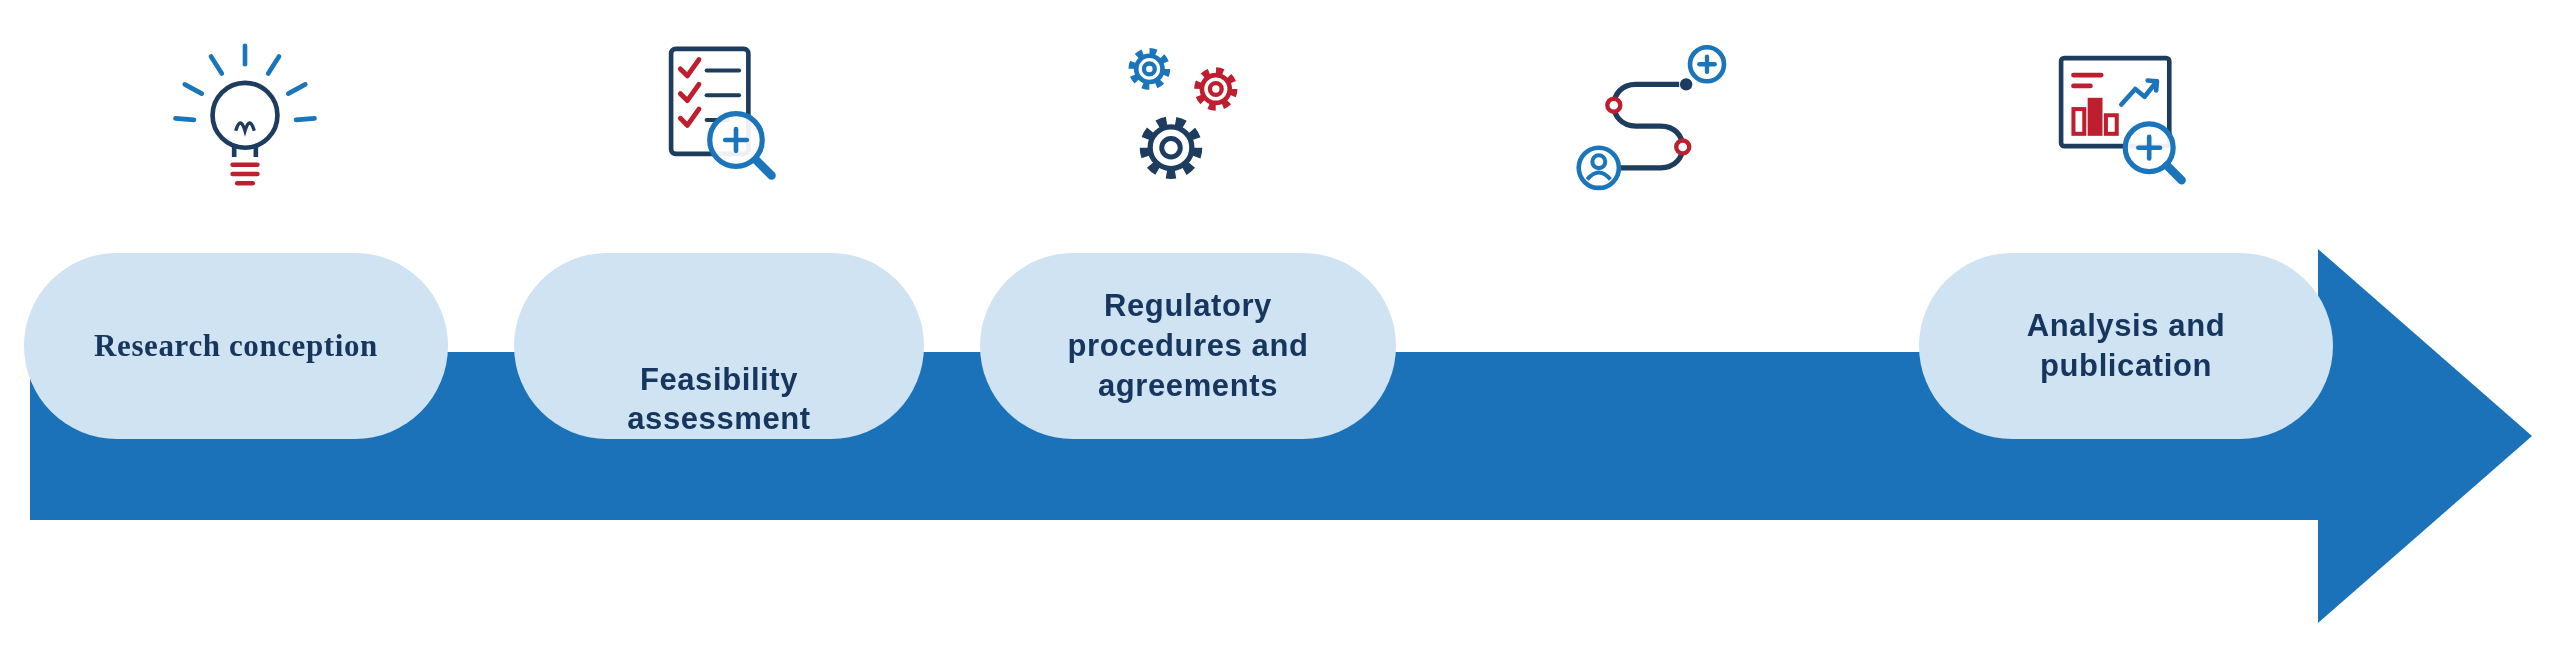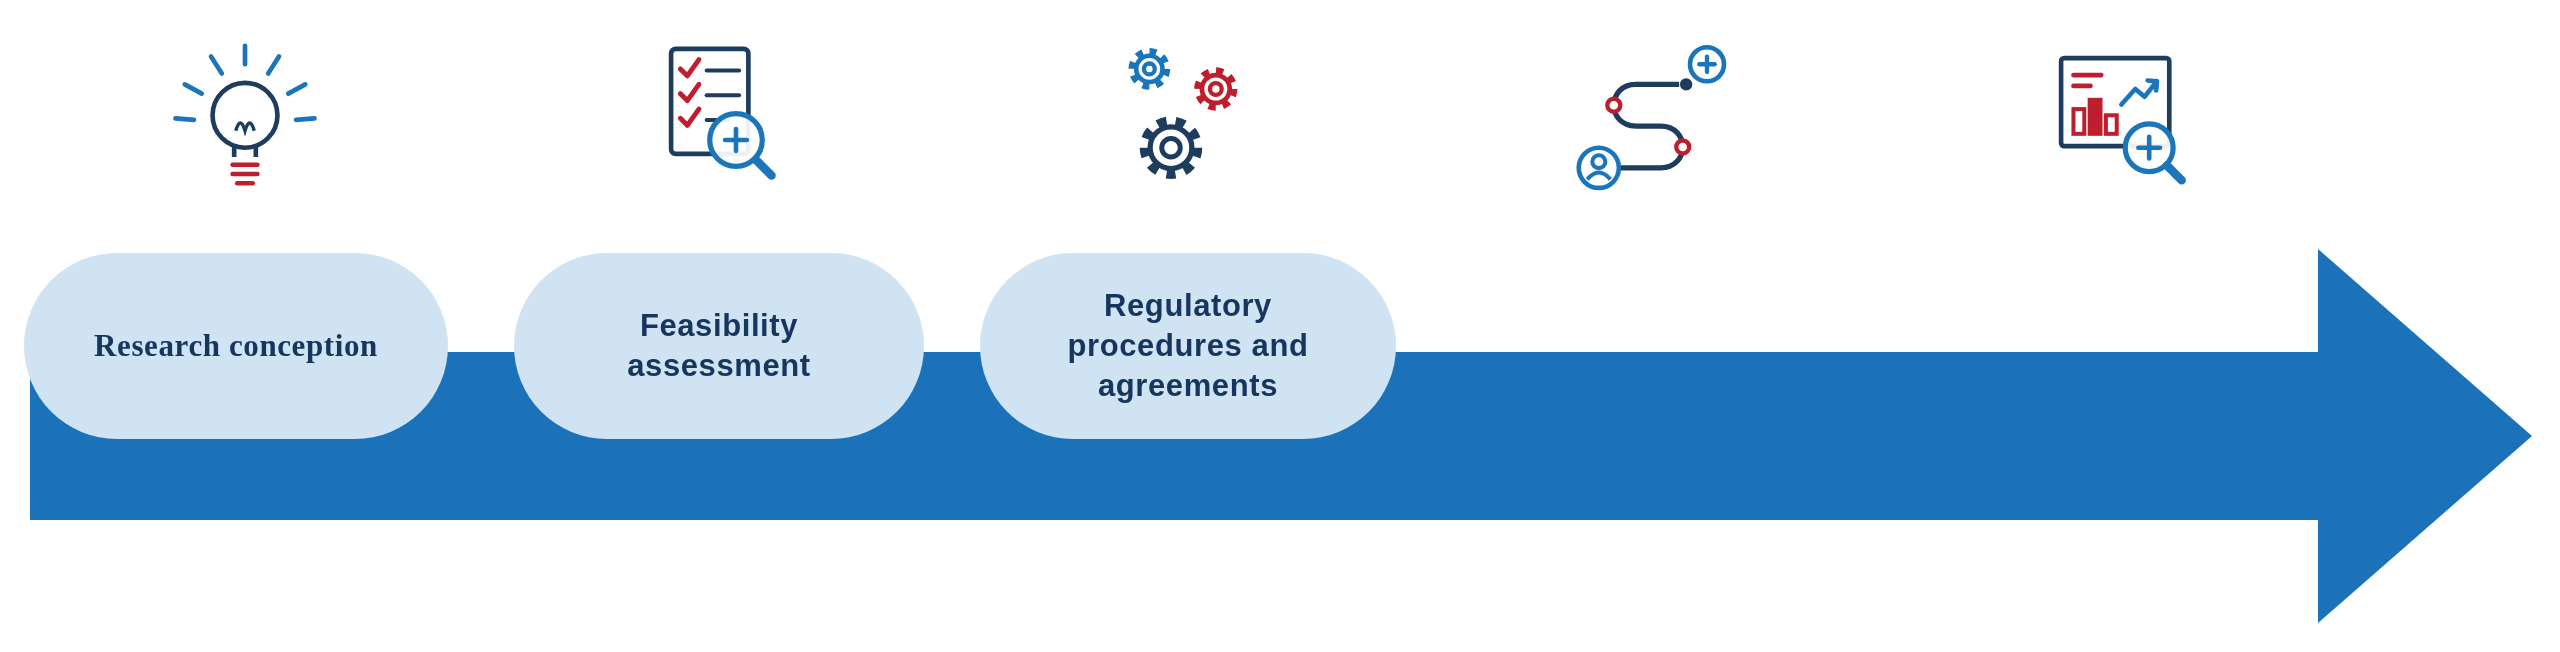--- a/index.html
+++ b/index.html
@@ -48,21 +48,21 @@
     justify-content: center;
     text-align: center;
     color: var(--label, #16365d);
     font-size: 31px;
     font-weight: 700;
     letter-spacing: 0.6px;
     line-height: 1.28;
     z-index: 2;
   }
   .p1 { left: 24px;   width: 424px; font-family: Liberation Serif, serif; }
-  .p2 { left: 514px;  width: 410px; }
+  .p2 { left: 514px;  width: 410px; align-items: flex-end; }
   .p3 { left: 980px;  width: 416px; }
   .p4 { left: 1450px; width: 412px; }
   .p5 { left: 1919px; width: 414px; }
   .p1 .label { max-width: 400px; }
   .p2 .label { max-width: 310px; }
   .p3 .label { max-width: 300px; }
   .p4 .label { max-width: 310px; }
   .p5 .label { max-width: 330px; }
 
   
@@ -210,14 +210,17 @@
 
   <div class="pill p1">
     <span class="label">Research conception</span>
   </div>
   <div class="pill p2">
     <span class="label">Feasibility assessment</span>
   </div>
   <div class="pill p3">
     <span class="label">Regulatory procedures and agreements</span>
   </div>
+  <div class="pill p5">
+    <span class="label">Analysis and publication</span>
+  </div>
 
 </div>
 
 </body></html>

